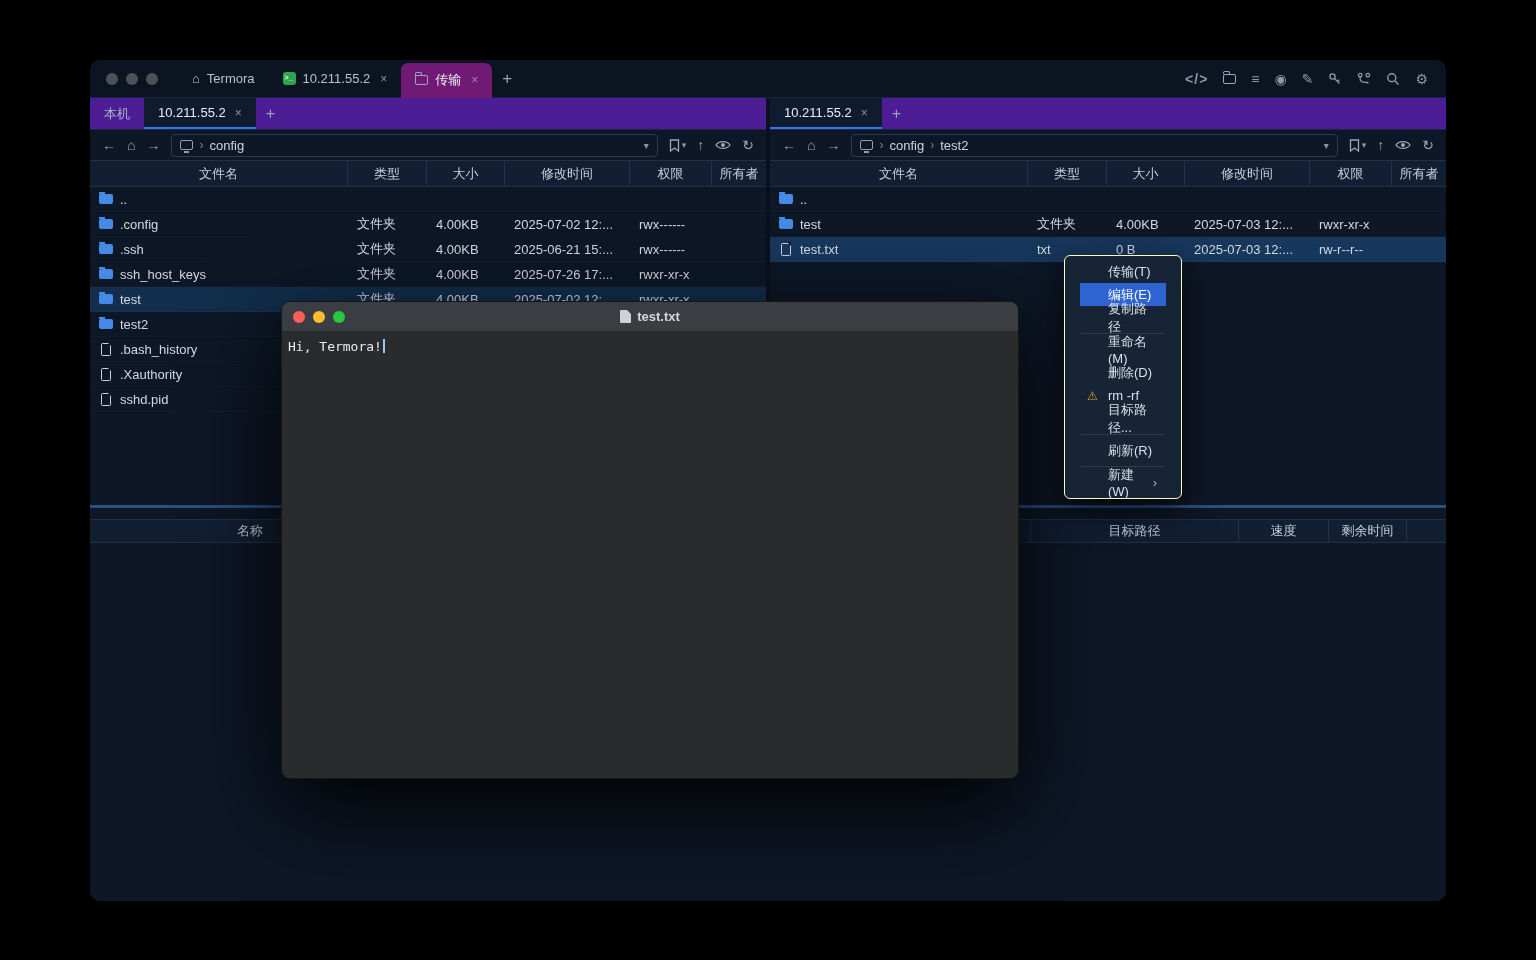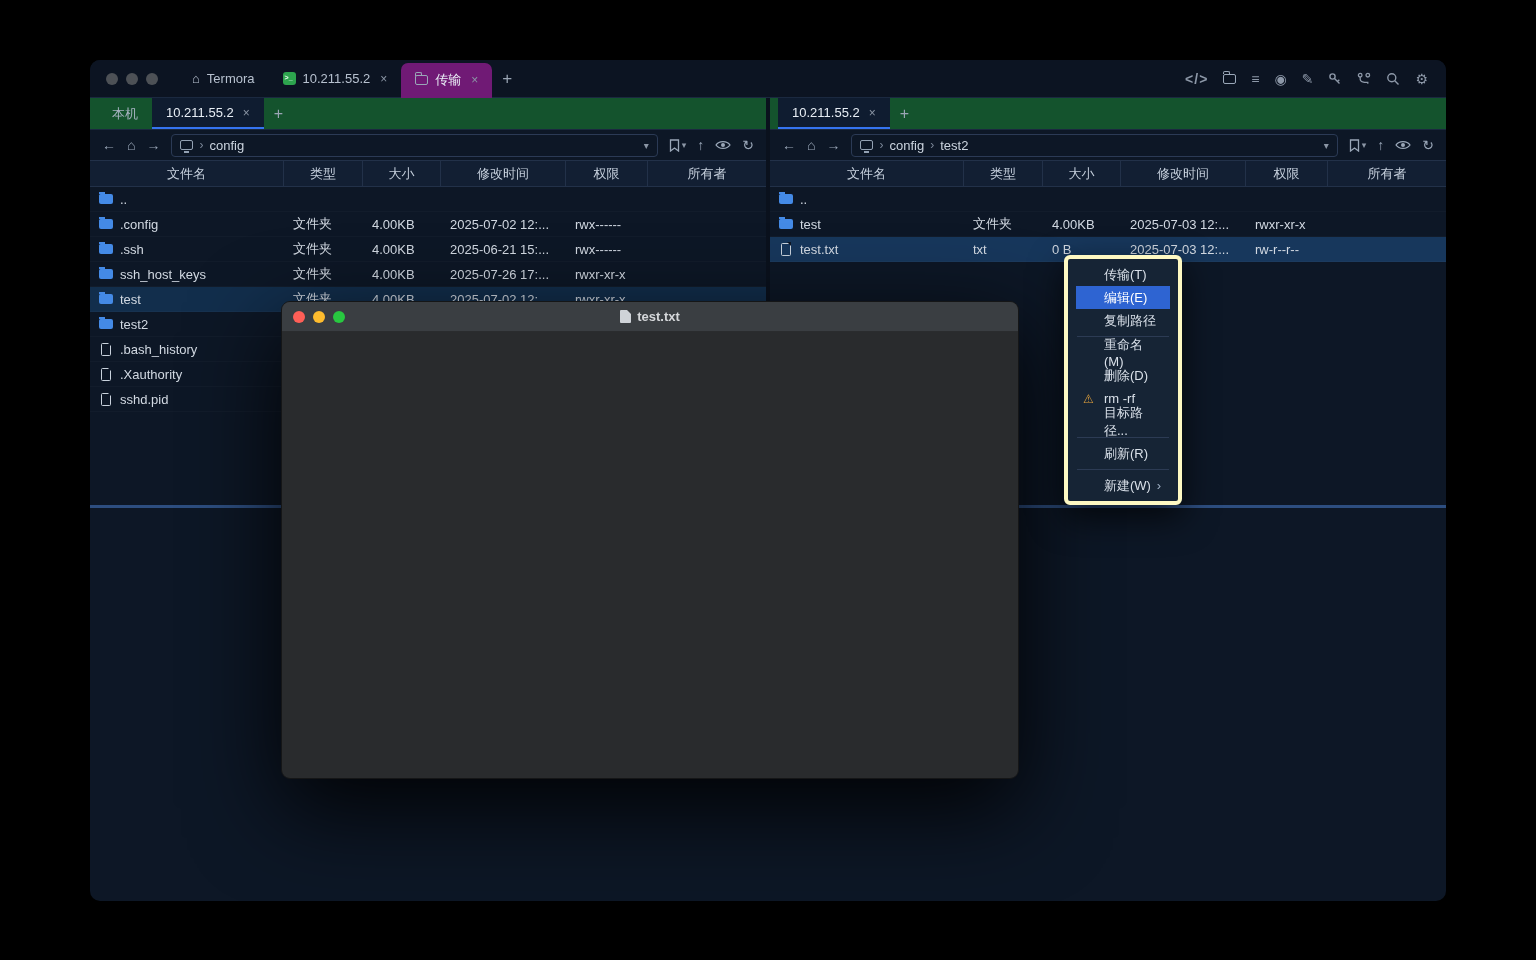--- a/index.html
+++ b/index.html
@@ -29,42 +29,42 @@
   .fold-o::before{content:"";position:absolute;top:-3.6px;left:-1.3px;width:5px;height:2.5px;
     border:1.3px solid #9aa7b8;border-bottom:none;border-radius:2px 2px 0 0}
   .monitor{width:13px;height:10px;border:1.3px solid #93a1b3;border-radius:2px;position:relative;flex:none}
   .monitor::after{content:"";position:absolute;left:3px;bottom:-3.5px;width:5px;height:1.5px;background:#93a1b3}
   
   .panes{position:absolute;top:38px;left:0;width:1356px;height:407px}
   .pane{position:absolute;top:0;height:100%}
   .pane.left{left:0;width:676px}
   .pane.right{left:680px;width:676px}
   .pane-div{position:absolute;top:0;left:676px;width:4px;height:100%;background:#0a111d}
-  .ptabs{height:32px;display:flex;align-items:stretch;background:#14532d;border-bottom:1px solid #1b2940;padding-left:8px}
+  .ptabs{height:32px;display:flex;align-items:stretch;background:#4c1d95;border-bottom:1px solid #1b2940;padding-left:0}
   .ptab{display:flex;align-items:center;gap:6px;padding:0 14px;color:#a9b4c3}
   .ptab.active{color:#e8eef5;background:#0f1c30;border-bottom:2px solid #3574f0}
   .ptab.plus{font-size:16px;color:#9aa5b4;padding:0 10px}
   .ptoolbar{height:30px;display:flex;align-items:center;gap:11px;padding:0 12px;color:#9aa7b8}
   .tbi{display:inline-flex;align-items:center;font-size:14px;line-height:1}
   .pathbox{flex:1;height:23px;border:1px solid #2b3a55;border-radius:4px;display:flex;align-items:center;
     gap:6px;padding:0 8px;color:#cbd4df}
   .crumb-sep{color:#7b8798;font-size:12px}
   .dd{margin-left:auto;color:#8b96a5;font-size:10px}
   .dd2{color:#8b96a5;font-size:9px;margin-left:2px}
   
   .fhead{height:27px;display:flex;background:#121f33;border-top:1px solid #223149;
     border-bottom:1px solid #223149;color:#c6d0dd}
   .fhead .cell{display:flex;align-items:center;justify-content:center;height:100%;
     border-right:1px solid #223149;padding:0}
   .fhead .cell:last-child{border-right:none}
   .frow{height:25px;display:flex;align-items:center;border-bottom:1px solid rgba(255,255,255,.025);color:#d2d9e2}
   .frow.sel{background:#17375c}
   .frow.seldim{background:#122e4c}
   .cell{overflow:hidden;white-space:nowrap}
-  .c-name{width:194px;display:flex;align-items:center;gap:7px;padding-left:9px}
+  .c-name{width:258px;display:flex;align-items:center;gap:7px;padding-left:9px}
   .c-type{width:79px;padding-left:9px}
   .c-size{width:78px;padding-left:9px}
   .c-time{width:125px;padding-left:9px}
   .c-perm{width:82px;padding-left:9px}
   .c-owner{flex:1;padding-left:9px}
   .fo{width:14px;height:10px;background:#448ae6;border-radius:1.5px 2px 2px 2px;position:relative;flex:none}
   .fo::before{content:"";position:absolute;top:-3px;left:0;width:6px;height:3px;background:#448ae6;border-radius:1.5px 1.5px 0 0}
   .fi{width:10px;height:13px;border:1.2px solid #c9d2dc;border-radius:1.5px;position:relative;flex:none;margin:0 2px}
   .fi::before{content:"";position:absolute;top:-1.2px;right:-1.2px;width:0;height:0;
     border-top:4px solid #0d1726;border-left:4px solid transparent}
@@ -74,22 +74,22 @@
   .t-head{position:absolute;top:11px;left:0;right:0;height:24px;display:flex;background:#121f33;
     border-top:1px solid #223149;border-bottom:1px solid #223149;color:#c6d0dd}
   .t-col{display:flex;align-items:center;justify-content:center;height:100%}
   .t-name{width:320px}
   .t-spacer{flex:1;border-left:1px solid #223149}
   .t-dest{width:208px;border-left:1px solid #223149}
   .t-speed{width:90px;border-left:1px solid #223149}
   .t-eta{width:78px;border-left:1px solid #223149}
   .t-end{width:40px;border-left:1px solid #223149}
   
-  .cmenu{position:absolute;left:1064px;top:255px;width:118px;background:#162435;border:4px solid #fef9c3;
-    border-radius:6px;padding:4px 8px;box-shadow:0 12px 34px rgba(0,0,0,.7);color:#d9e0e9;z-index:50;font-size:13px}
+  .cmenu{position:absolute;left:1064px;top:255px;width:118px;background:#162435;border:1px solid #fef9c3;
+    border-radius:6px;padding:4px 15px;box-shadow:0 12px 34px rgba(0,0,0,.7);color:#d9e0e9;z-index:50;font-size:13px}
   .mi{height:23px;display:flex;align-items:center;padding:0 9px 0 28px;position:relative}
   .mi.active{background:#2e64d2;color:#ffffff}
   .mi-ic{position:absolute;left:7px;color:#e3a23c;font-size:12px}
   .mi-arrow{margin-left:auto;color:#9fb0c4;font-size:13px}
   .msep{height:1px;background:#2c3b54;margin:4px 1px}
   
   .editor{position:absolute;left:281px;top:301px;width:738px;height:478px;border-radius:9px;overflow:hidden;
     background:#292b2d;box-shadow:0 30px 90px rgba(0,0,0,.9);z-index:40;border:1px solid #151617}
   .etitle{height:30px;background:#3a3e42;display:flex;align-items:center;position:relative;border-bottom:1px solid #2a2c2e}
   .etraffic{position:absolute;left:11px;display:flex;gap:8px}
@@ -386,20 +386,30 @@
           <div class="cell c-size">0 B</div>
           <div class="cell c-time">2025-07-03 12:...</div>
           <div class="cell c-perm">rw-r--r--</div>
           <div class="cell c-owner"></div>
         </div>
       </div>
     </div>
   </div>
 
   <div class="splitter"></div>
+  <div class="transfer">
+    <div class="t-head">
+      <div class="t-col t-name">名称</div>
+      <div class="t-col t-spacer"></div>
+      <div class="t-col t-dest">目标路径</div>
+      <div class="t-col t-speed">速度</div>
+      <div class="t-col t-eta">剩余时间</div>
+      <div class="t-col t-end"></div>
+    </div>
+  </div>
 </div>
 
 <div class="cmenu">
   <div class="mi">
       <span>传输(T)</span>
     </div>
   <div class="mi active">
       <span>编辑(E)</span>
     </div>
   <div class="mi">
@@ -435,13 +445,16 @@
     <div class="etraffic">
       <span class="tl r"></span>
       <span class="tl y"></span>
       <span class="tl gr"></span>
     </div>
     <div class="etitle-c">
       <span class="doc"></span>
       <span>test.txt</span>
     </div>
   </div>
+  <div class="ebody">
+    <span>Hi, Termora!</span><span class="caret"></span>
+  </div>
 </div>
 
 </body></html>

